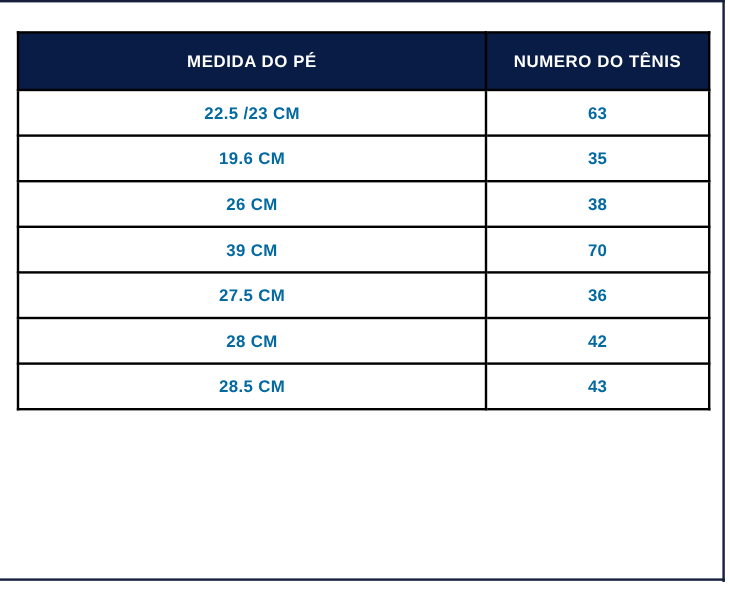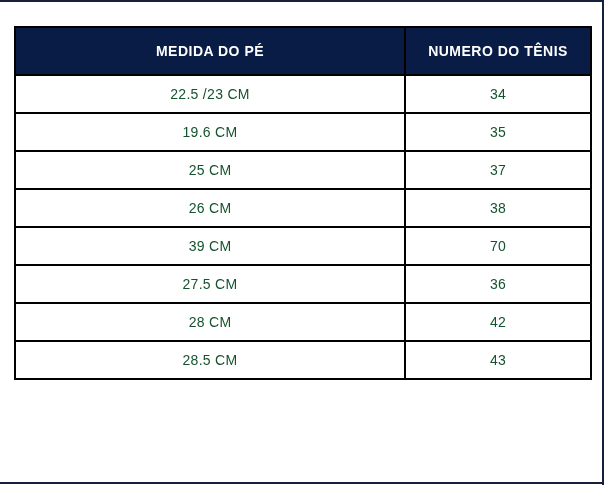--- a/index.html
+++ b/index.html
@@ -52,23 +52,23 @@
     height: 46px;
     background: #081c46;
     color: #ffffff;
     font-size: 14px;
     font-weight: bold;
     letter-spacing: 0.5px;
   }
   .size-table td {
     height: 36px;
     background: #ffffff;
-    color: #14532d;
+    color: #0369a1;
     font-size: 14px;
-    font-weight: normal;
+    font-weight: bold;
     letter-spacing: 0.3px;
     border-radius: 17px;
   }
 </style>
 </head>
 <body>
 
 <div class="frame-top"></div>
 <div class="frame-right"></div>
 <div class="frame-bottom"></div>
@@ -80,29 +80,25 @@
   </colgroup>
   <thead>
     <tr>
       <th>MEDIDA DO PÉ</th>
       <th>NUMERO DO TÊNIS</th>
     </tr>
   </thead>
   <tbody>
     <tr>
       <td>22.5 /23 CM</td>
-      <td>34</td>
+      <td>63</td>
     </tr>
     <tr>
       <td>19.6 CM</td>
       <td>35</td>
-    </tr>
-    <tr>
-      <td>25 CM</td>
-      <td>37</td>
     </tr>
     <tr>
       <td>26 CM</td>
       <td>38</td>
     </tr>
     <tr>
       <td>39 CM</td>
       <td>70</td>
     </tr>
     <tr>

